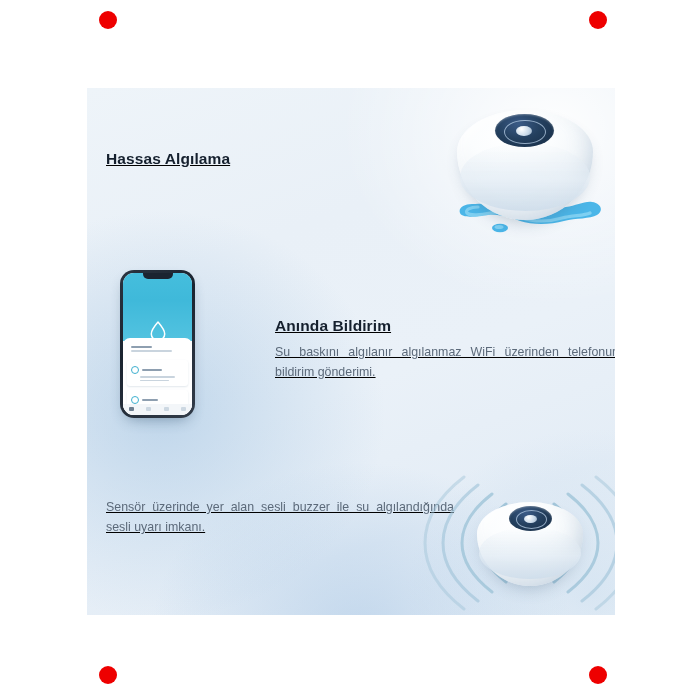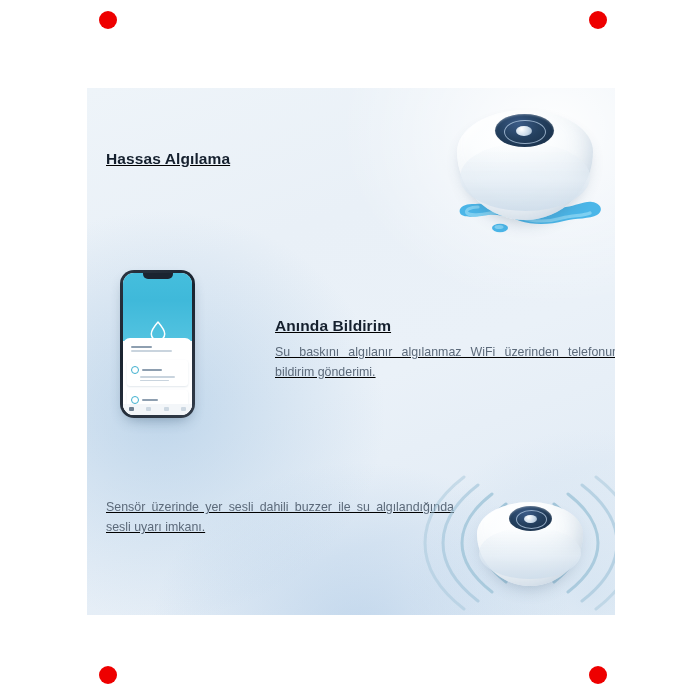--- a/index.html
+++ b/index.html
@@ -230,21 +230,21 @@
       </div>
     </div>
   </div>
 
   <div class="feature f2">
     <h2>Anında Bildirim</h2>
     <p>Su baskını algılanır algılanmaz WiFi üzerinden telefonunuza bildirim gönderimi.</p>
   </div>
 
   <div class="feature f3">
-    <p>Sensör üzerinde yer sesli dahili buzzer ile su algılandığında sesli uyarı imkanı.</p>
+    <p>Sensör üzerinde yer alan sesli buzzer ile su algılandığında sesli uyarı imkanı.</p>
   </div>
 
   <div class="waves">
     <svg width="216" height="146" viewBox="0 0 216 146" xmlns="http://www.w3.org/2000/svg">
       <g fill="none" stroke="#9fc4d8" stroke-width="3" stroke-linecap="round">
         <path d="M84 34 C66 48 60 60 60 73 C60 86 66 98 84 112" opacity=".95"></path>
         <path d="M70 24 C48 41 40 57 40 73 C40 89 48 105 70 122" opacity=".80"></path>
         <path d="M56 15 C30 35 21 55 21 73 C21 91 30 111 56 131" opacity=".62"></path>
         <path d="M42 7 C12 30 3 53 3 73 C3 93 12 116 42 139" opacity=".45"></path>
 

